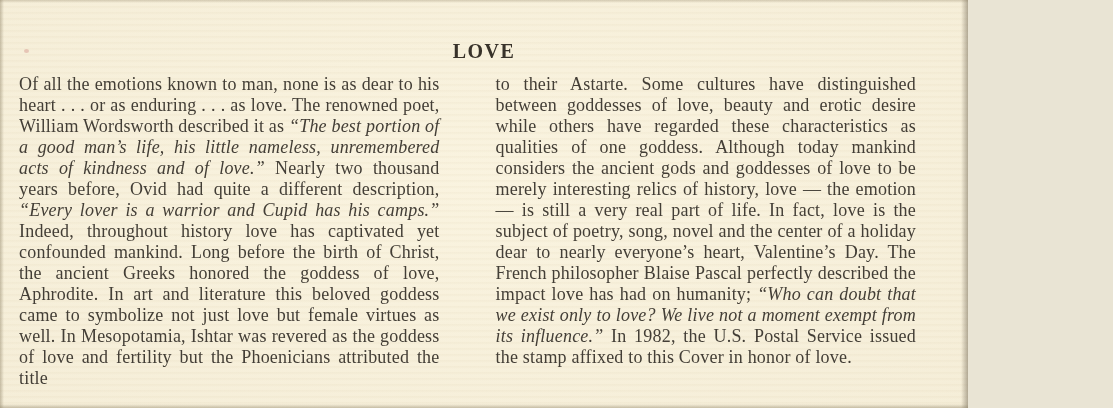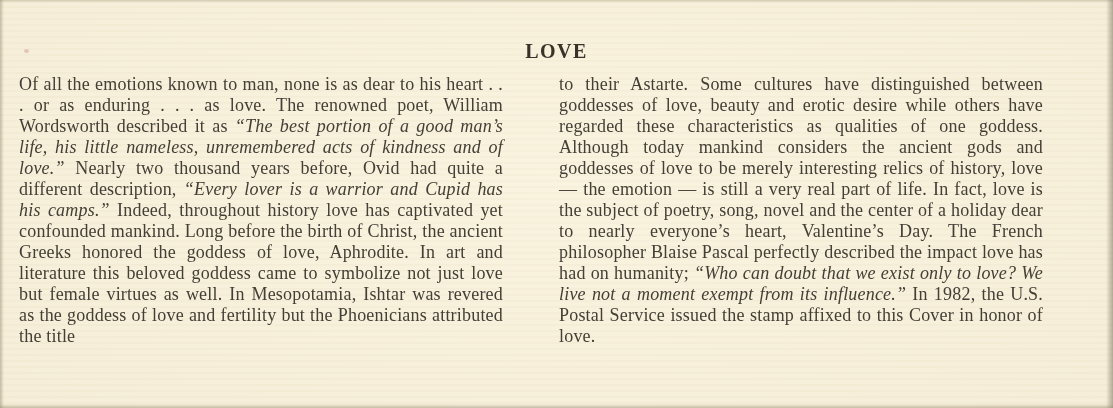--- a/index.html
+++ b/index.html
@@ -1,20 +1,20 @@
 <!DOCTYPE html>
 <html><head>
 <meta charset="utf-8">
 <style>
   html, body { margin: 0; padding: 0; }
   body { background: #e9e4d4; }
 
   .card {
     position: relative;
-    width: 1113px;
+    width: 968px;
     height: 408px;
     background-color: #f8f1dc;
     overflow: hidden;
     font-family: "Liberation Serif", serif;
     box-sizing: border-box;
   }
 
   .paper-texture {
     position: absolute;
     inset: 0;

